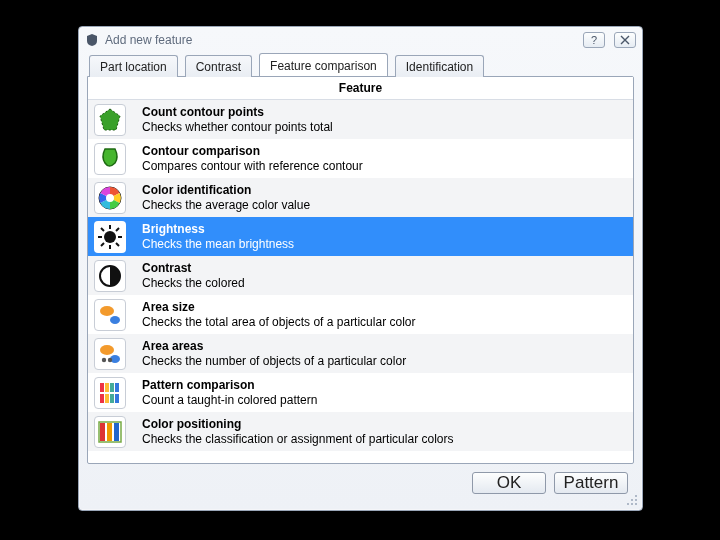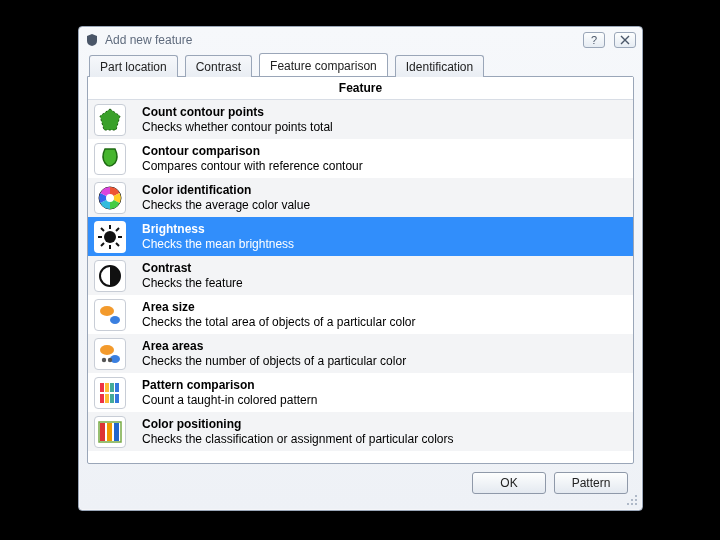--- a/index.html
+++ b/index.html
@@ -135,21 +135,21 @@
     justify-content: flex-end;
     gap: 8px;
     padding: 0 6px;
   }
   .btn {
     min-width: 74px;
     height: 22px;
     border: 1px solid #8f99a9;
     border-radius: 3px;
     background: linear-gradient(#fdfefe,#e4e9f0);
-    font-size: 12px;
+    font-size: 17px;
     display: inline-flex; align-items: center; justify-content: center;
     color: #222;
   }
   .resize-grip {
     position: absolute;
     right: 4px; bottom: 4px;
     width: 12px; height: 12px;
     color: #9aa6b8;
   }
   svg { display:block; }
@@ -254,21 +254,21 @@
 
         <div class="row">
           <div class="icon-slot">
             <svg width="28" height="28" viewBox="0 0 28 28">
                 <circle cx="14" cy="14" r="10" fill="#fff" stroke="#111" stroke-width="2"></circle>
                 <path d="M14 4 A10 10 0 0 1 14 24 Z" fill="#111"></path>
               </svg>
           </div>
           <div class="row-text">
             <div class="row-title">Contrast</div>
-            <div class="row-desc">Checks the feature</div>
+            <div class="row-desc">Checks the colored</div>
           </div>
         </div>
 
         <div class="row">
           <div class="icon-slot">
             <svg width="28" height="28" viewBox="0 0 28 28">
                 <ellipse cx="11" cy="10" rx="7" ry="5" fill="#f39a2c"></ellipse>
                 <ellipse cx="19" cy="19" rx="5" ry="4" fill="#3a7fe0"></ellipse>
               </svg>
           </div>

